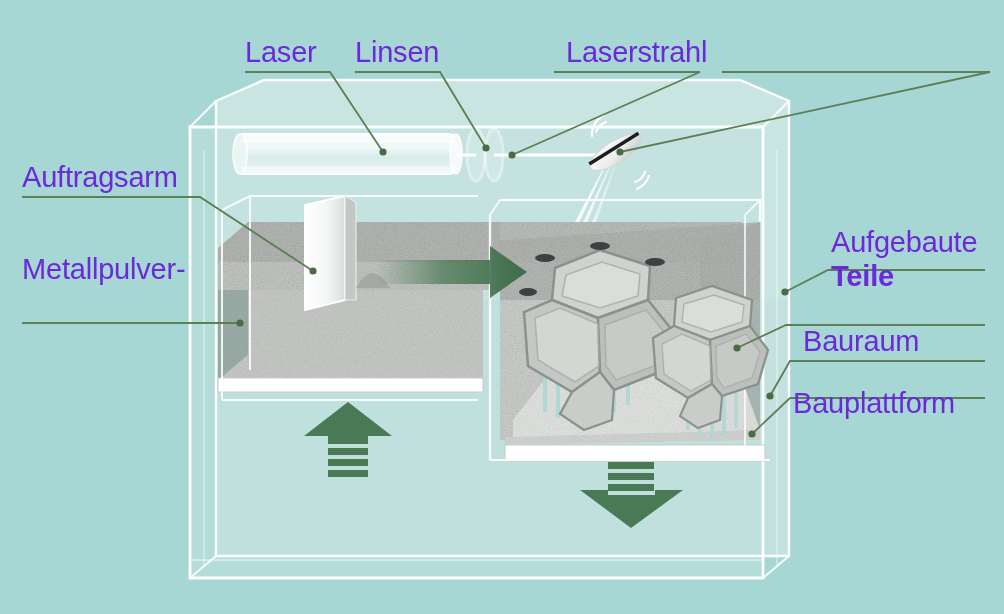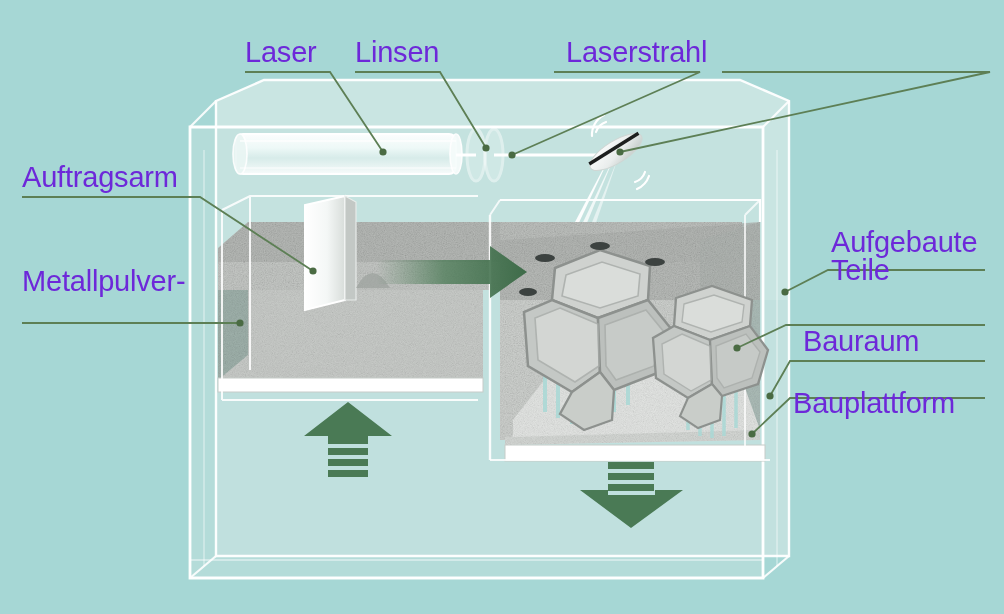--- a/index.html
+++ b/index.html
@@ -314,23 +314,23 @@
 
   <div class="lbl" style="left:245px; top:36px;">Laser</div>
 
   <div class="lbl" style="left:355px; top:36px;">Linsen</div>
 
   <div class="lbl" style="left:554px; top:36px;margin-left:12px;">Laserstrahl</div>
 
 
   <div class="lbl" style="left:22px; top:161px;">Auftragsarm</div>
 
-  <div class="lbl two" style="left:22px; top:252px;margin-top:12px;">Metallpulver-</div>
+  <div class="lbl two" style="left:22px; top:252px;">Metallpulver-</div>
 
   <div class="lbl two" style="left:831px; top:225px;">Aufgebaute</div>
-  <div class="lbl two" style="left:831px; top:253px;">Teile</div>
+  <div class="lbl two" style="left:831px; top:259px;font-weight:bold;">Teile</div>
 
 
   <div class="lbl" style="left:793px; top:325px;margin-left:10px;">Bauraum</div>
 
   <div class="lbl" style="left:793px; top:362px;margin-top:25px;">Bauplattform</div>
 
 </div>
 
 </body></html>

